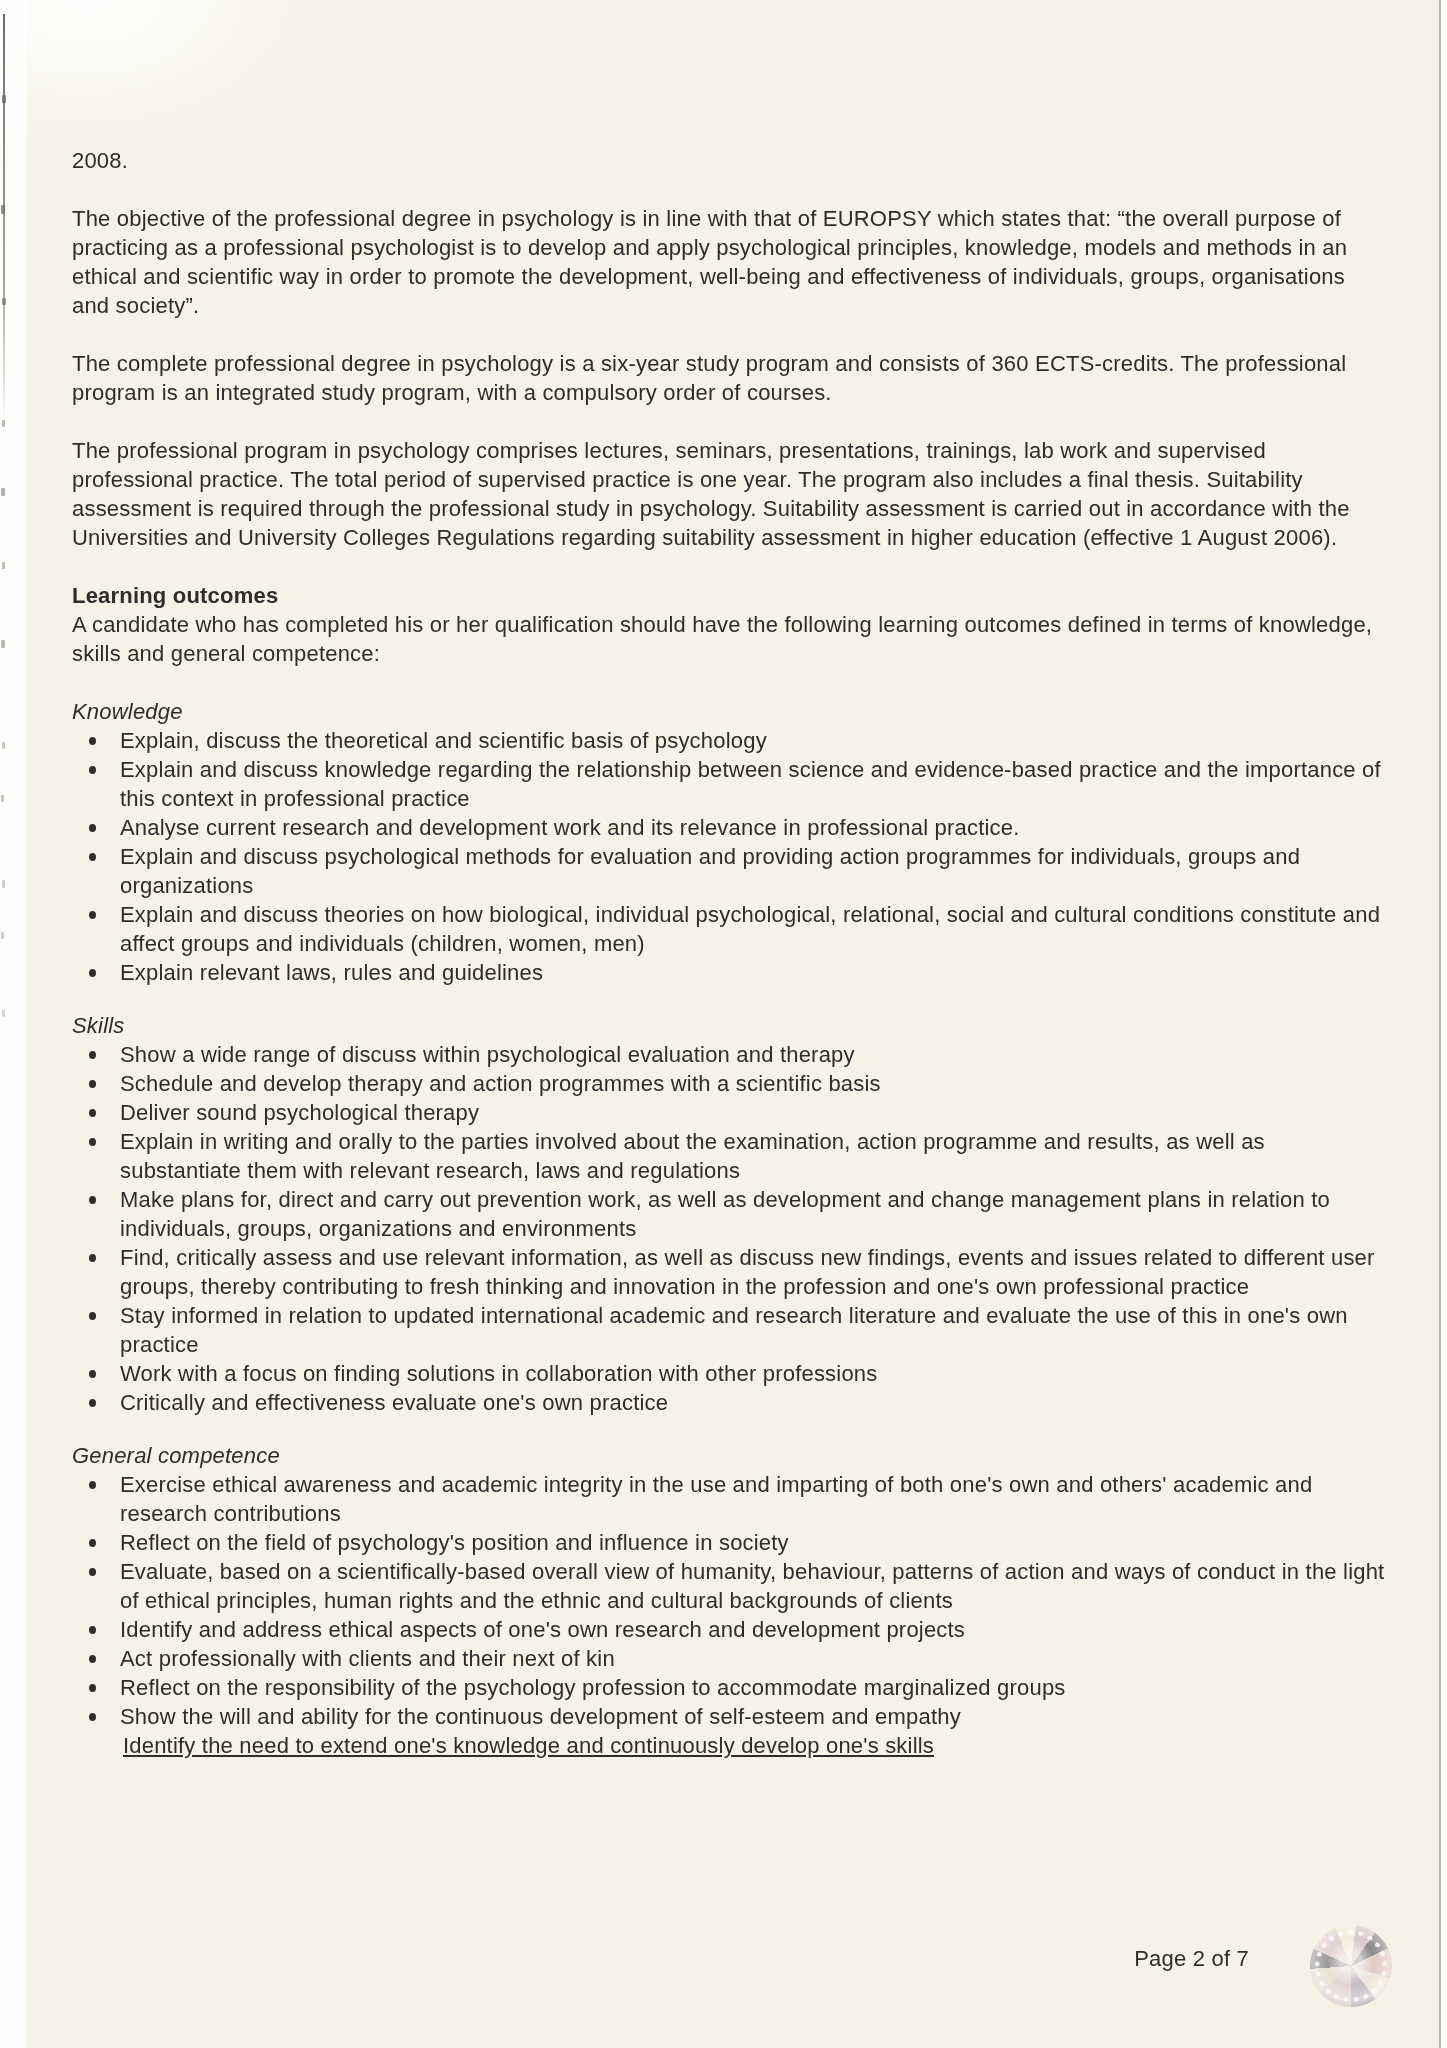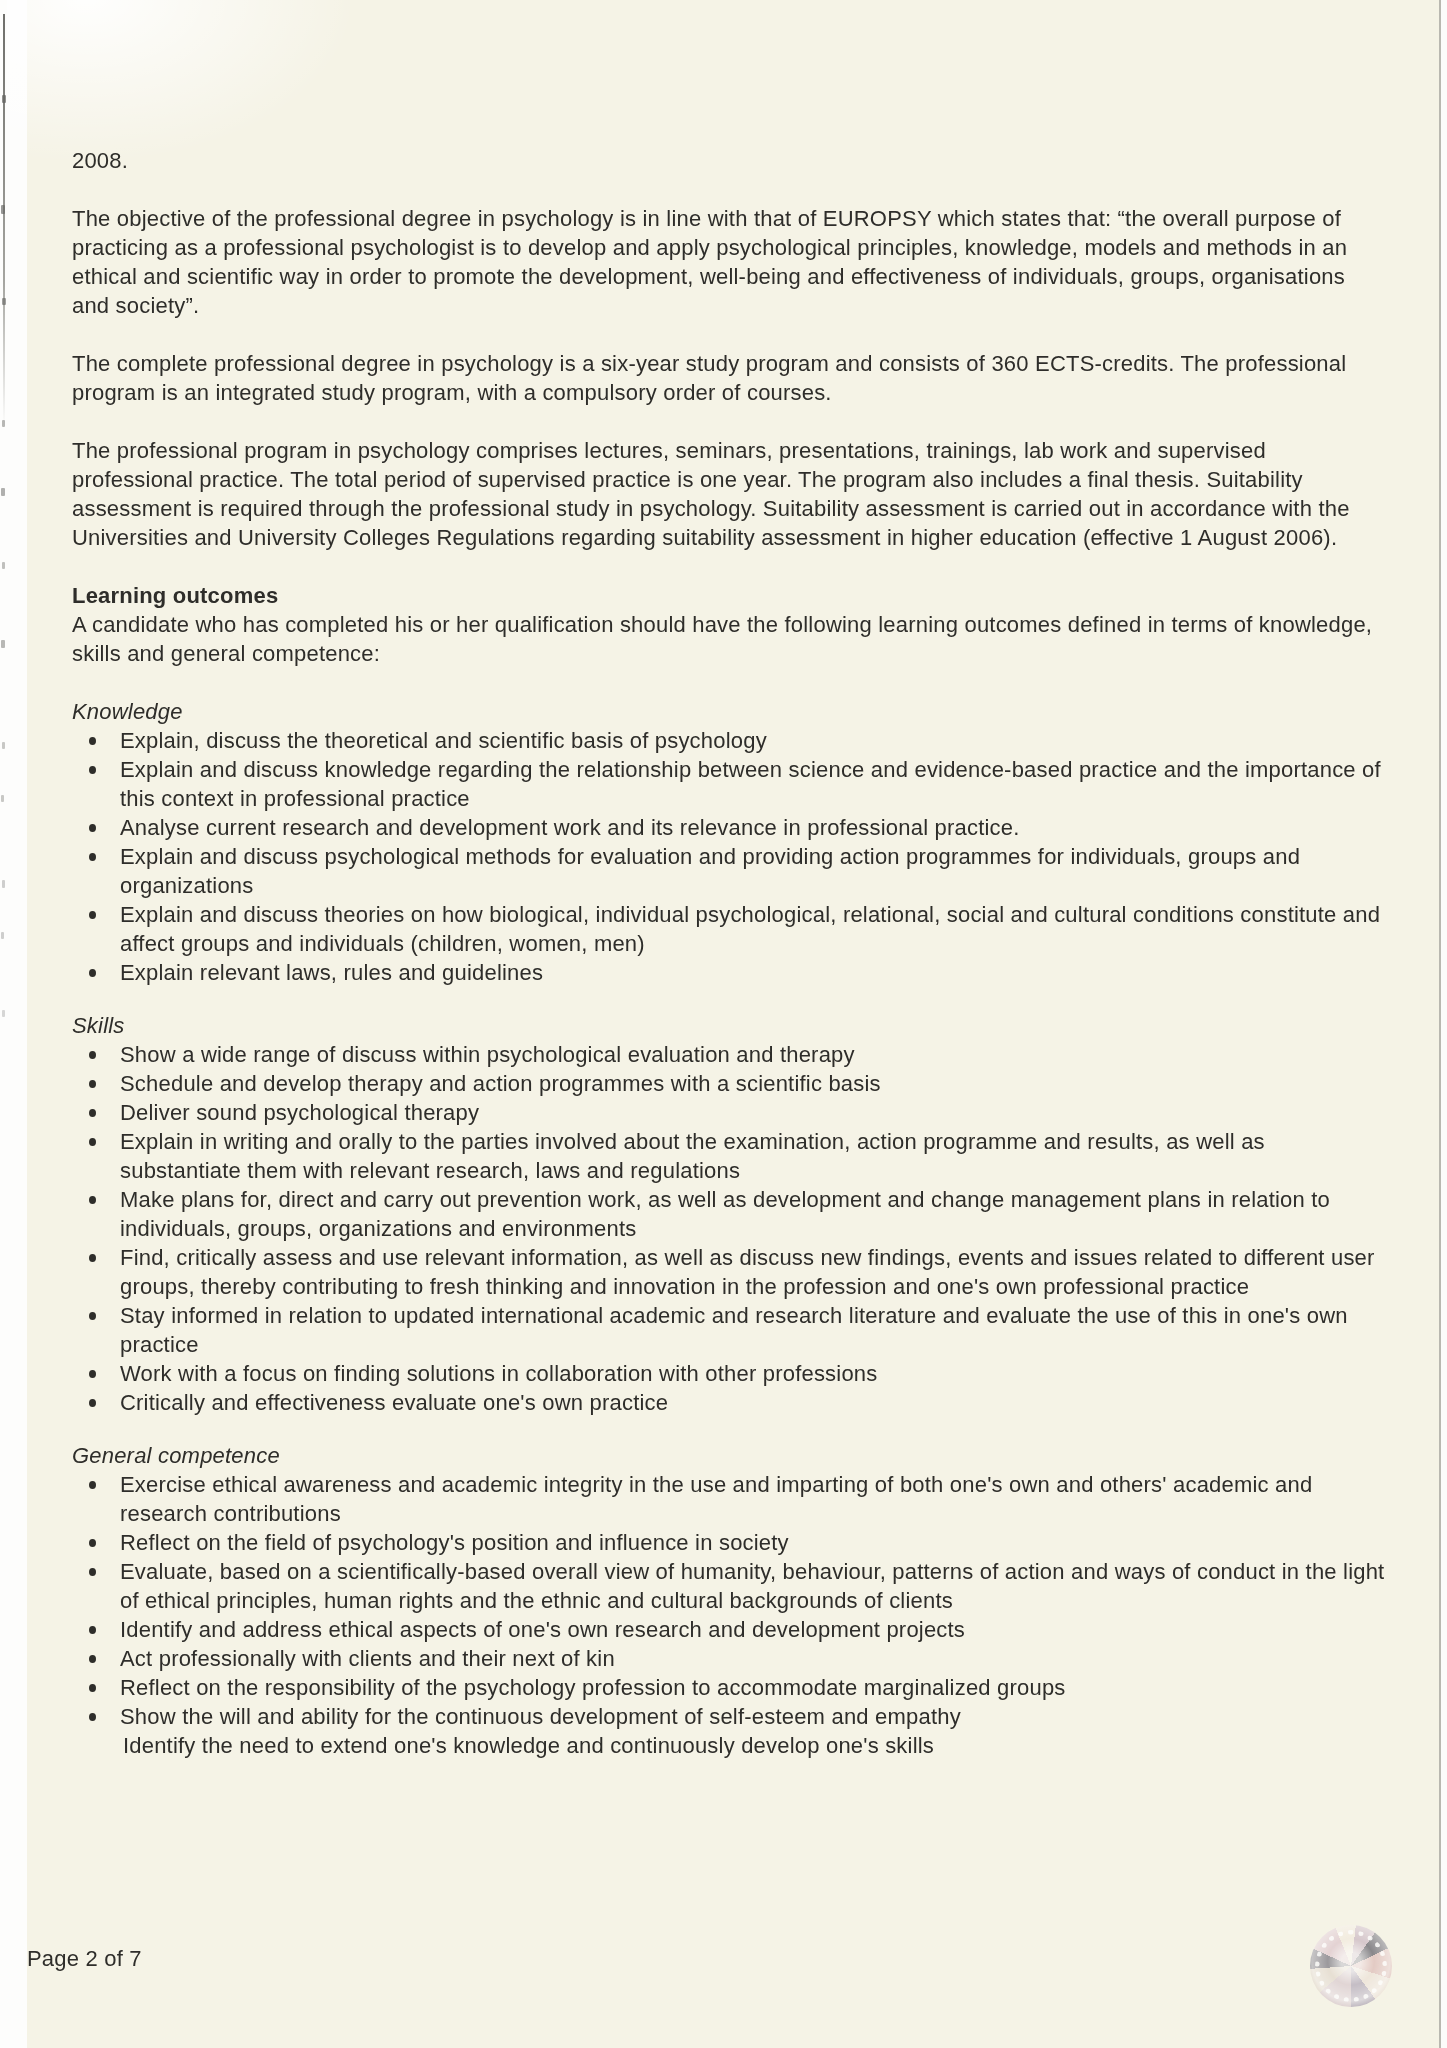--- a/index.html
+++ b/index.html
@@ -33,24 +33,24 @@
   }
   .para{margin:0 17px 29px 0;}
   .h-bold{margin:0;font-size:22px;line-height:29px;font-weight:bold;}
   .h-italic{margin:24px 0 0 0;font-size:22px;line-height:29px;font-weight:normal;font-style:italic;}
   ul{margin:0;padding:0;list-style:none;}
   li{position:relative;padding-left:48px;}
   li::before{
     content:"";position:absolute;left:17px;top:11px;width:7px;height:8px;
     border-radius:50%;background:#2e2d2a;
   }
-  .indent-line{margin:0 0 0 51px;}
+  .indent-line{margin:0 0 0 51px;text-decoration:underline;}
 
   .footer{
-    position:absolute;left:0;top:1944px;width:1222px;text-align:left;
+    position:absolute;left:0;top:1944px;width:1222px;text-align:right;
     font-size:22px;line-height:29px;letter-spacing:.2px;color:#2e2d2a;
   }
 
   .seal{
     position:absolute;left:1283px;top:1925px;width:82px;height:82px;border-radius:50%;
     background:
       radial-gradient(circle at 50% 45%, rgba(255,255,255,.7) 0 16%, rgba(255,255,255,.2) 38%, rgba(255,255,255,.55) 64%, rgba(255,255,255,.15) 74%),
       conic-gradient(from 230deg,
         #ded3c4 0 10%, #6a6770 10% 18%, #d9bfc4 18% 30%, #efe6d6 30% 38%,
         #c4aeb8 38% 46%, #4e4c55 46% 54%, #d8b3ac 54% 66%, #e9ddcf 66% 76%,

